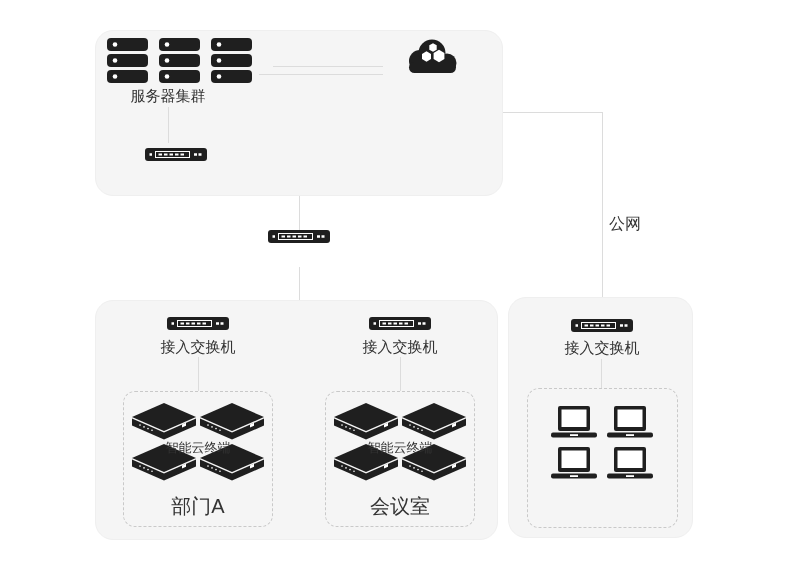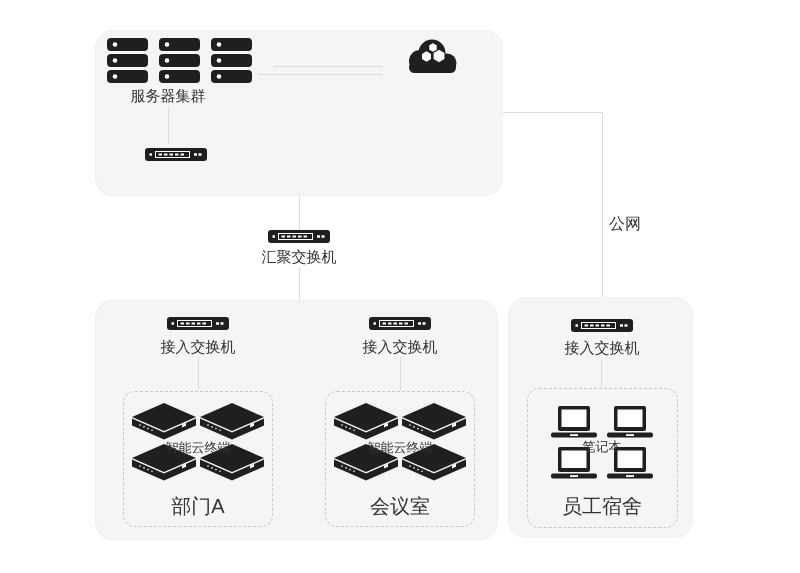--- a/index.html
+++ b/index.html
@@ -112,21 +112,20 @@
       <rect x="10.5" y="3.5" width="34" height="6" fill="none" stroke="#fff" stroke-width="1"></rect>
       <rect x="13.5" y="5.5" width="3.5" height="2" fill="#fff"></rect>
         <rect x="19" y="5.5" width="3.5" height="2" fill="#fff"></rect>
         <rect x="24.5" y="5.5" width="3.5" height="2" fill="#fff"></rect>
         <rect x="30" y="5.5" width="3.5" height="2" fill="#fff"></rect>
         <rect x="35.5" y="5.5" width="3.5" height="2" fill="#fff"></rect>
       <rect x="49" y="5.25" width="3" height="2.5" fill="#fff"></rect>
         <rect x="53.5" y="5.25" width="3" height="2.5" fill="#fff"></rect>
     </svg>
   </span>
-  <div class="lbl" style="left:229px;top:248px;">汇聚交换机</div>
 
   <div class="lbl-free" style="left:609px;top:186px;margin-top:28px;">公网</div>
 
   <span class="icon" style="left:167px;top:317px;">
     <svg width="62" height="13" viewBox="0 0 62 13" fill="currentColor">
       <rect width="62" height="13" rx="3"></rect>
       <rect x="4.5" y="5.25" width="2.5" height="2.5" fill="#fff"></rect>
       <rect x="10.5" y="3.5" width="34" height="6" fill="none" stroke="#fff" stroke-width="1"></rect>
       <rect x="13.5" y="5.5" width="3.5" height="2" fill="#fff"></rect>
         <rect x="19" y="5.5" width="3.5" height="2" fill="#fff"></rect>
@@ -298,16 +297,14 @@
     </svg>
   </span>
   <span class="icon" style="left:607px;top:447px;">
     <svg width="46" height="32" viewBox="0 0 46 32" fill="currentColor">
       <rect x="7" y="0" width="32" height="25" rx="2"></rect>
         <rect x="10.5" y="3.5" width="25" height="17.5" fill="#fff"></rect>
       <rect x="0" y="26.5" width="46" height="5" rx="2"></rect>
         <rect x="19" y="28.2" width="8" height="1.8" fill="#fff"></rect>
     </svg>
   </span>
-  <div class="lbl lbl-sm" style="left:532px;top:438px;">笔记本</div>
-  <div class="lbl lbl-lg" style="left:532px;top:493px;">员工宿舍</div>
 
 </div>
 
 </body></html>

